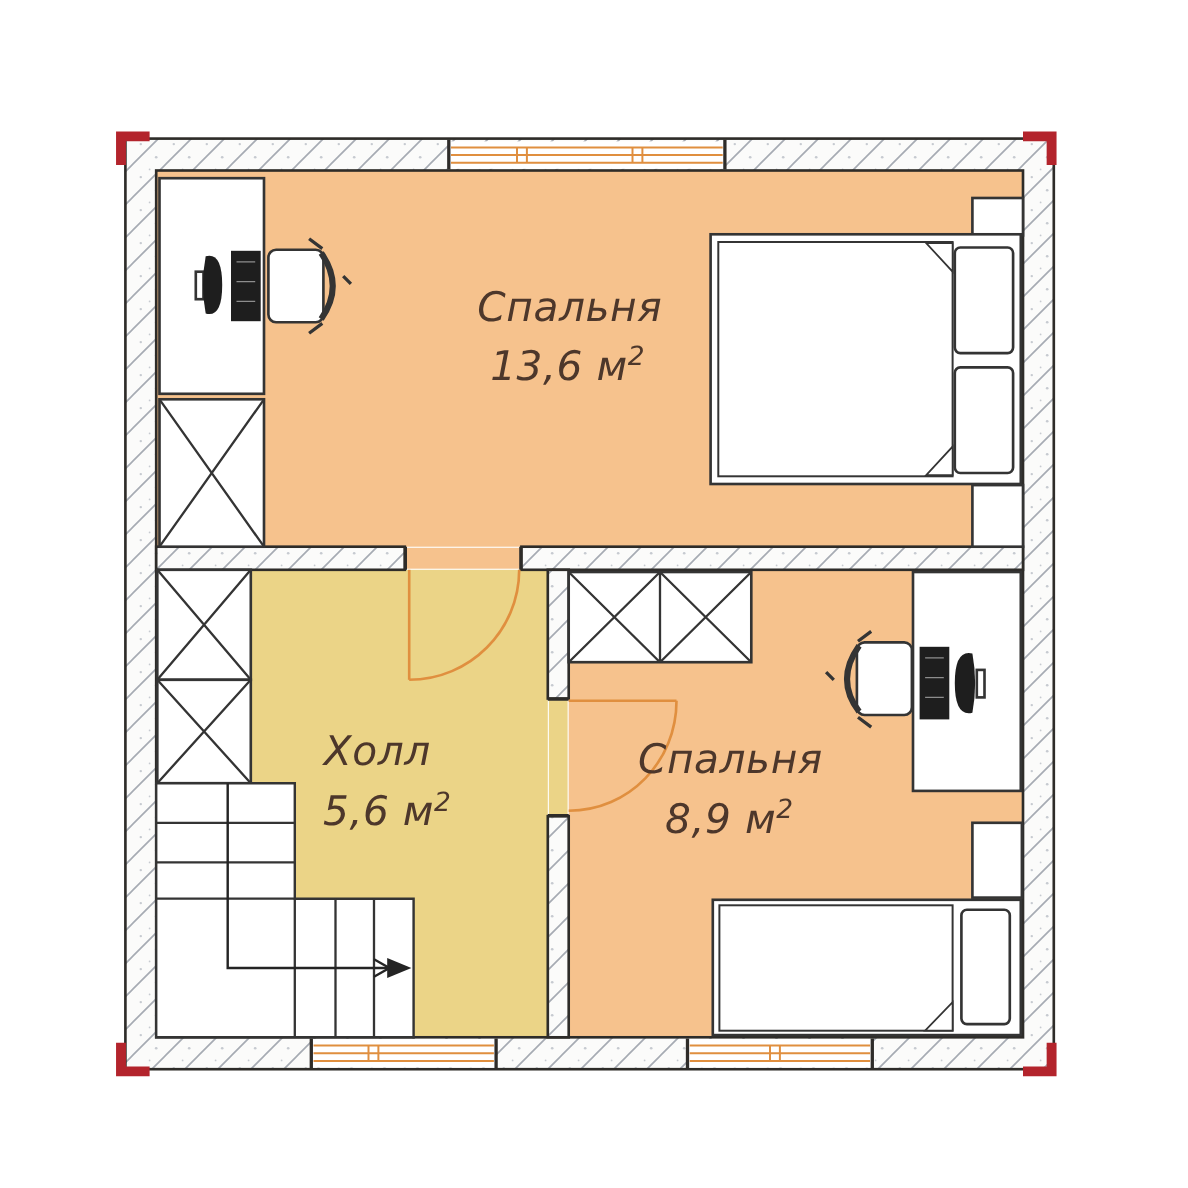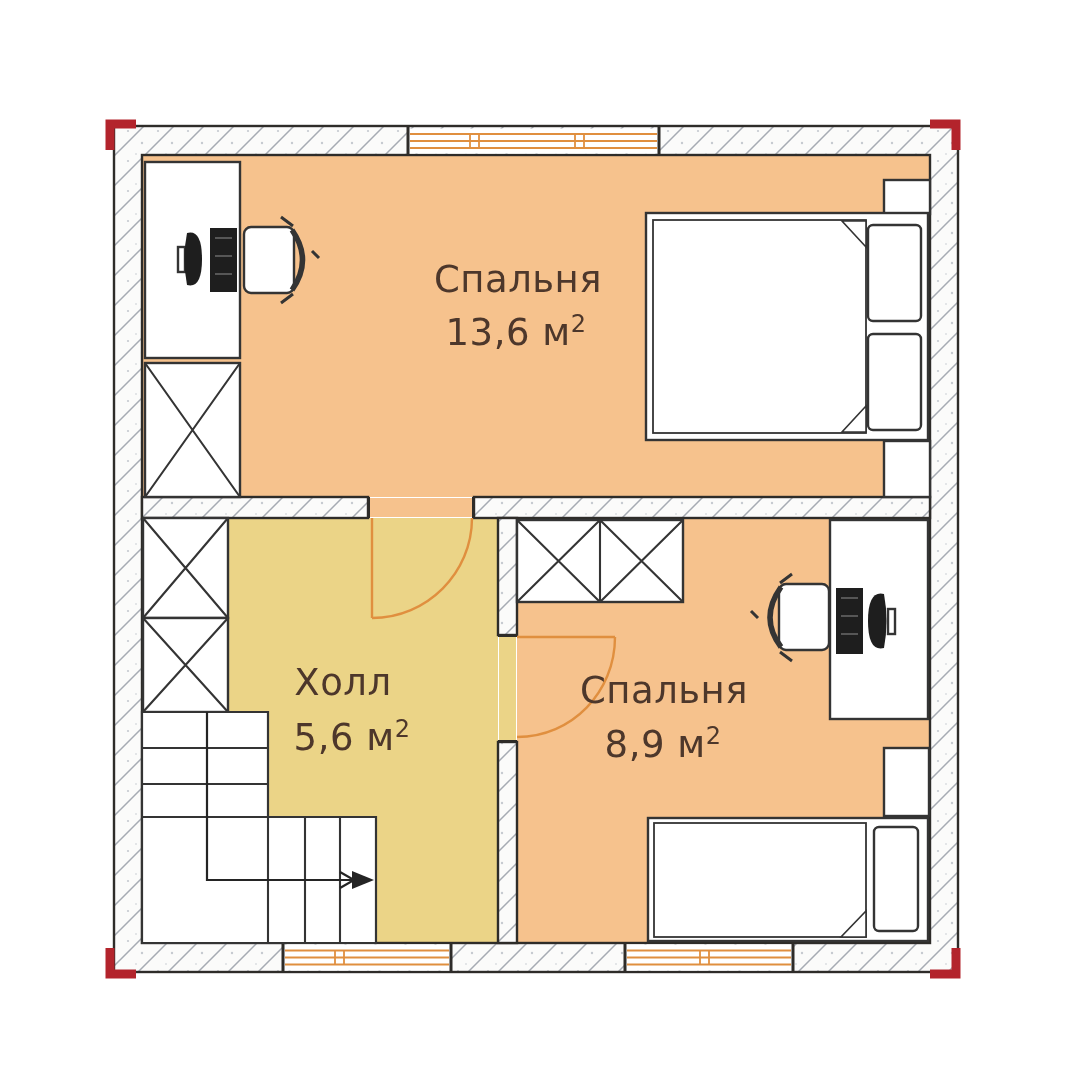--- a/index.html
+++ b/index.html
@@ -7,21 +7,21 @@
     --hall_fill:#ebd487;
     --accent_orange:#e08f3f;
     --marker_red:#b3242c;
     --wall_line:#2e2c29;
     --furniture_line:#343434;
     --text_brown:#4d372b;
     --hatch_line:#a6abb3;
     --wall_fill:#fbfbfa;
   }
   html,body{margin:0;padding:0;background:#ffffff;}
-  .stage{width:1003px;height:1080px;background:#ffffff;position:relative;overflow:hidden;}
+  .stage{width:1003px;height:1080px;background:#ffffff;position:relative;overflow:hidden;font-style:italic;}
   svg{display:block;}
   .floor-orange{fill:var(--room_fill);}
   .floor-yellow{fill:var(--hall_fill);}
   .wall-hatch{fill:url(#hatchPat);stroke:var(--wall_line);stroke-width:2.4;}
   .band{fill:url(#hatchPat);}
   .wall-edge{fill:none;stroke:var(--wall_line);stroke-width:2.4;}
   .furn{fill:#ffffff;stroke:var(--furniture_line);stroke-width:2.4;}
   .furn-thin{fill:none;stroke:var(--furniture_line);stroke-width:1.8;}
   .xline{fill:none;stroke:var(--furniture_line);stroke-width:2.1;}
   .dark{fill:#1e1e1e;stroke:none;}

